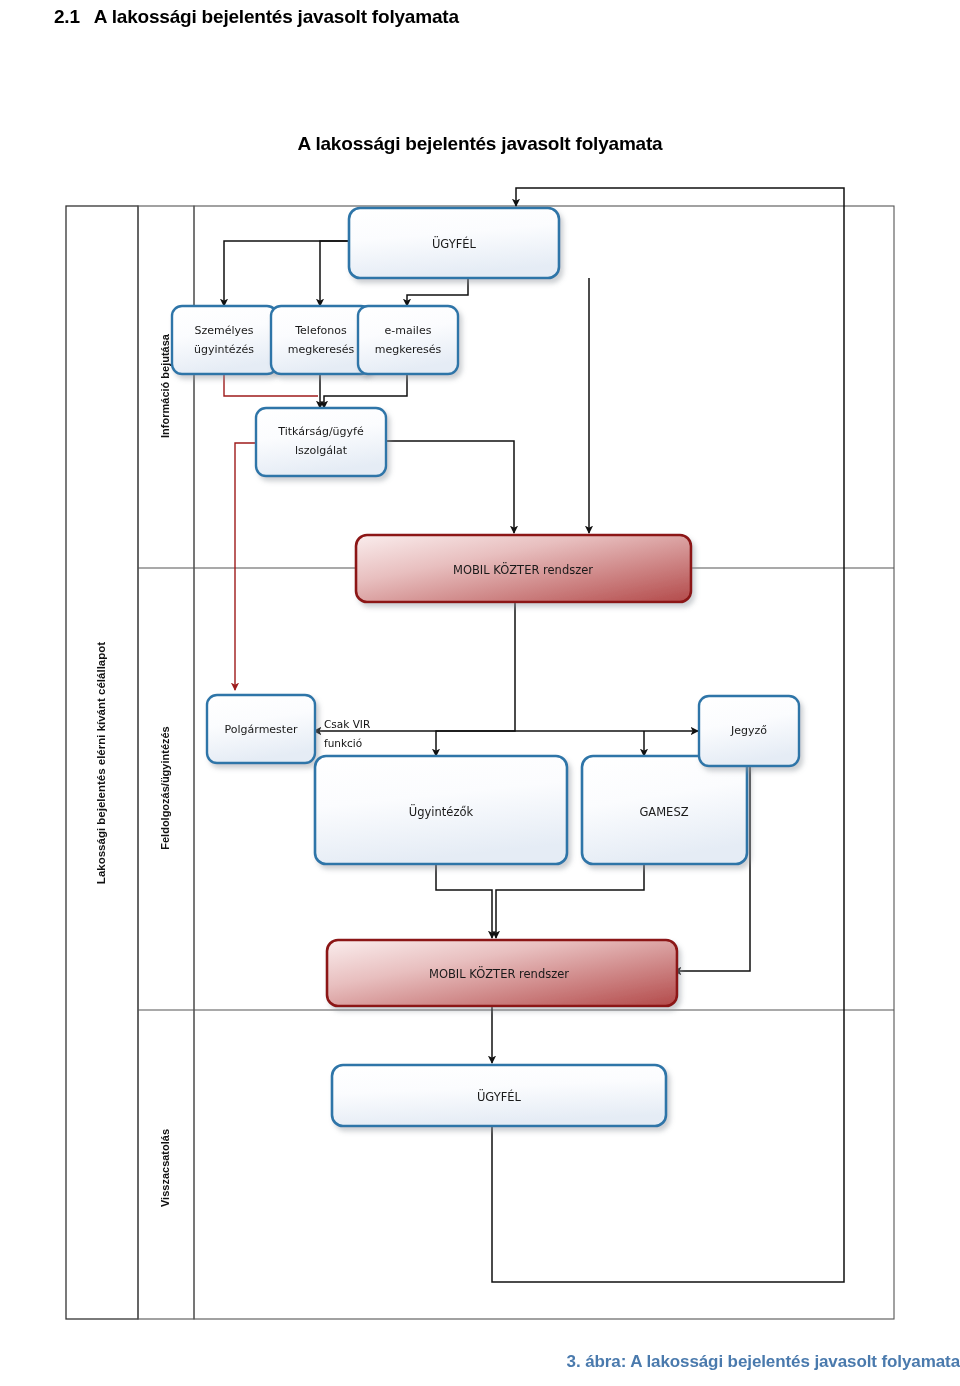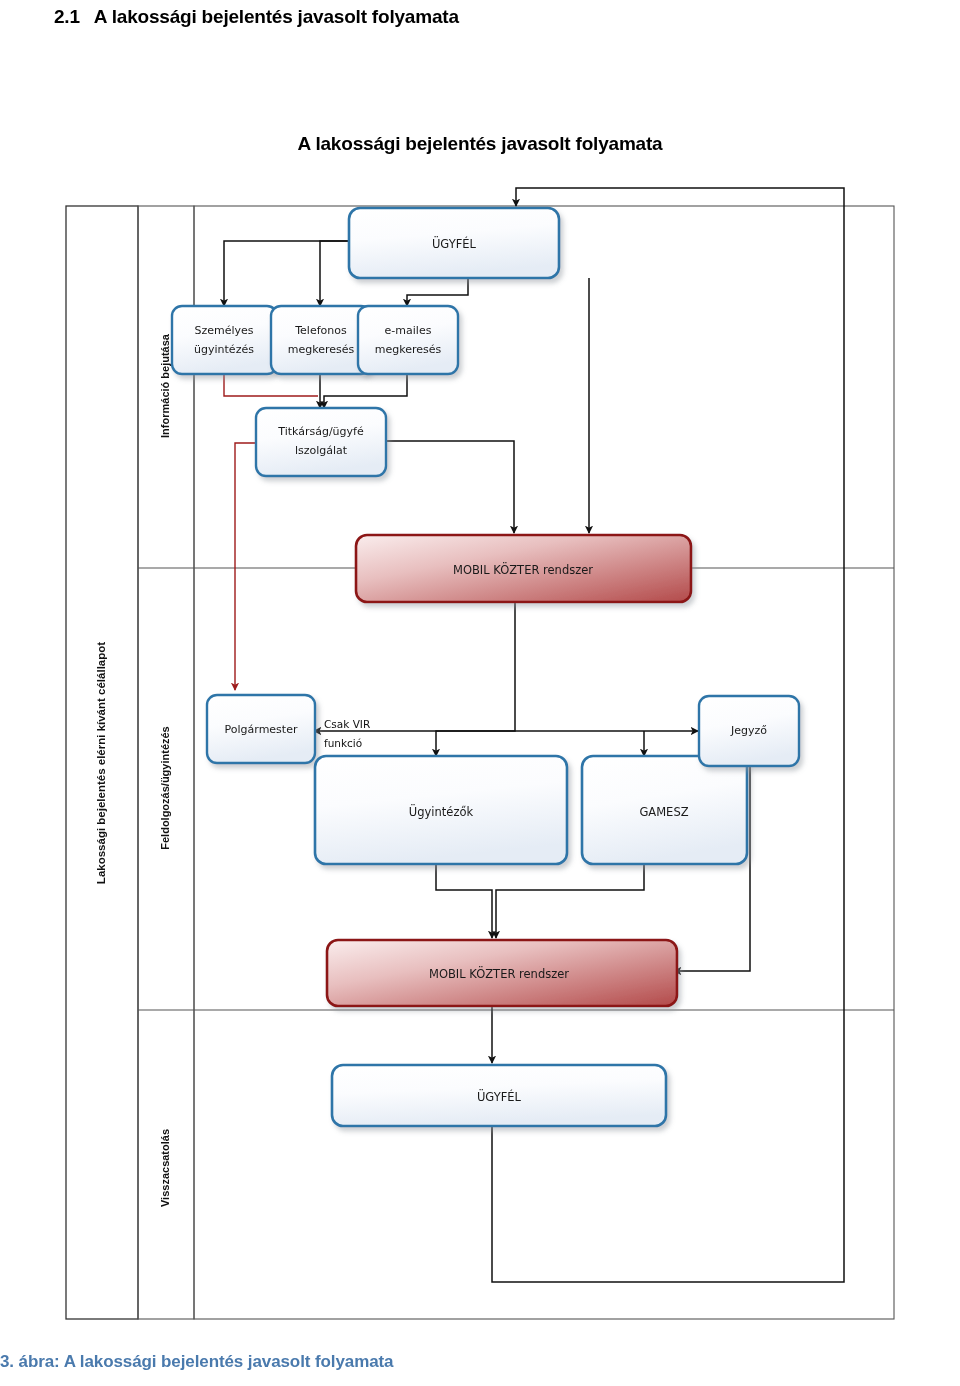--- a/index.html
+++ b/index.html
@@ -30,21 +30,21 @@
 
   
   .fig-title{
     position:absolute;left:0;top:133px;width:960px;
     text-align:center;font-size:19px;font-weight:bold;letter-spacing:-0.2px;
   }
 
   
   .caption{
     position:absolute;left:0;top:1352px;width:960px;
-    text-align:left;font-size:17px;font-weight:bold;
+    text-align:right;font-size:17px;font-weight:bold;
     color:#4a7aad;letter-spacing:-0.1px;
   }
 
   
   .diagram{
     position:absolute;left:62px;top:178px;width:836px;height:1163px;
   }
   .diagram svg{display:block;}
 
   .nodeLabel{

